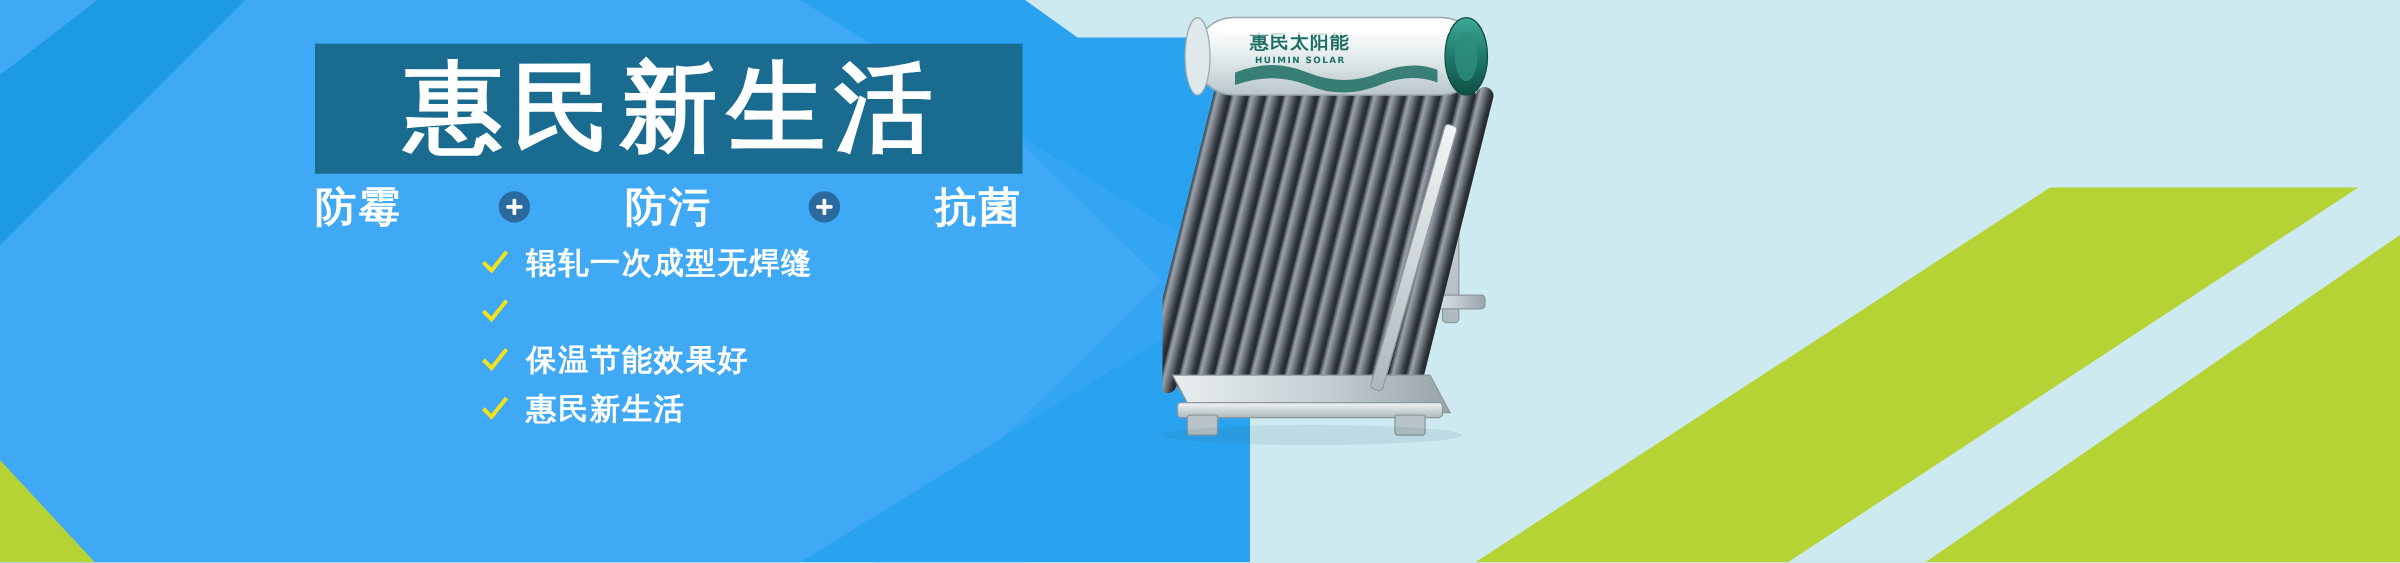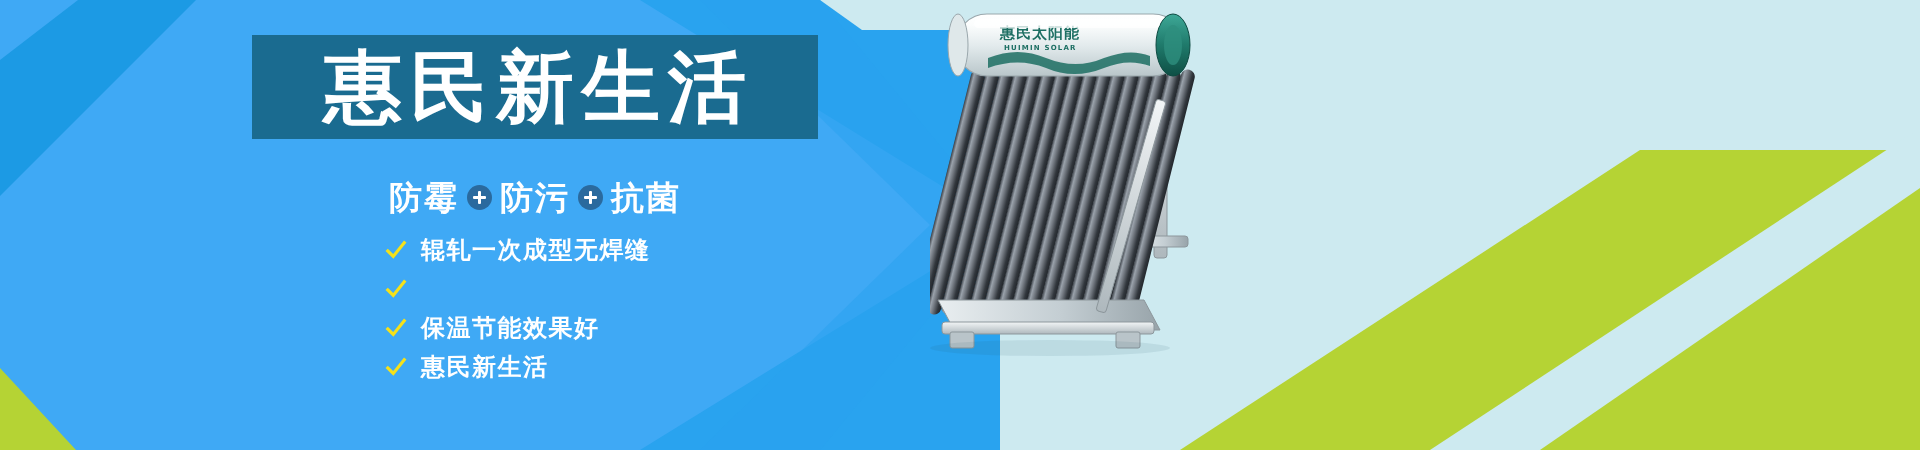--- a/index.html
+++ b/index.html
@@ -29,24 +29,23 @@
     font-weight:bold;
     letter-spacing:8px;
     line-height:1;
     white-space:nowrap;
     text-indent:8px;
     font-family:"DejaVu Sans","Liberation Sans",sans-serif;
   }
 
   .subtitle{
     position:absolute;left:252px;top:142px;width:566px;
-    display:flex;align-items:center;justify-content:center;
+    display:flex;align-items:center;justify-content:space-between;
     gap:6px;
     height:46px;
-    margin-top:32px;
   }
   .sub-word{
     color:#ffffff;font-size:33px;font-weight:bold;letter-spacing:2px;
     line-height:1;white-space:nowrap;
     font-family:"DejaVu Sans","Liberation Sans",sans-serif;
   }
   .plus-badge{
     width:25px;height:25px;border-radius:50%;
     background:#2a6a9e;
     display:inline-flex;align-items:center;justify-content:center;
@@ -56,21 +55,21 @@
   .plus-badge::before{
     content:"";position:absolute;width:13px;height:3px;background:#ffffff;border-radius:1px;
   }
   .plus-badge::after{
     content:"";position:absolute;width:3px;height:13px;background:#ffffff;border-radius:1px;
   }
   .plus-badge{position:relative;}
 
   .features{
     position:absolute;left:385px;top:195px;
-    display:flex;flex-direction:column;gap:9px;margin-top:40px;
+    display:flex;flex-direction:column;gap:9px;
   }
   .feature-row{display:flex;align-items:center;gap:14px;height:30px;}
   .check{
     width:22px;height:22px;flex:0 0 auto;display:block;
   }
   .feature-text{
     color:#ffffff;font-size:24px;font-weight:bold;letter-spacing:1.5px;
     line-height:1;white-space:nowrap;
     font-family:"DejaVu Sans","Liberation Sans",sans-serif;
   }

